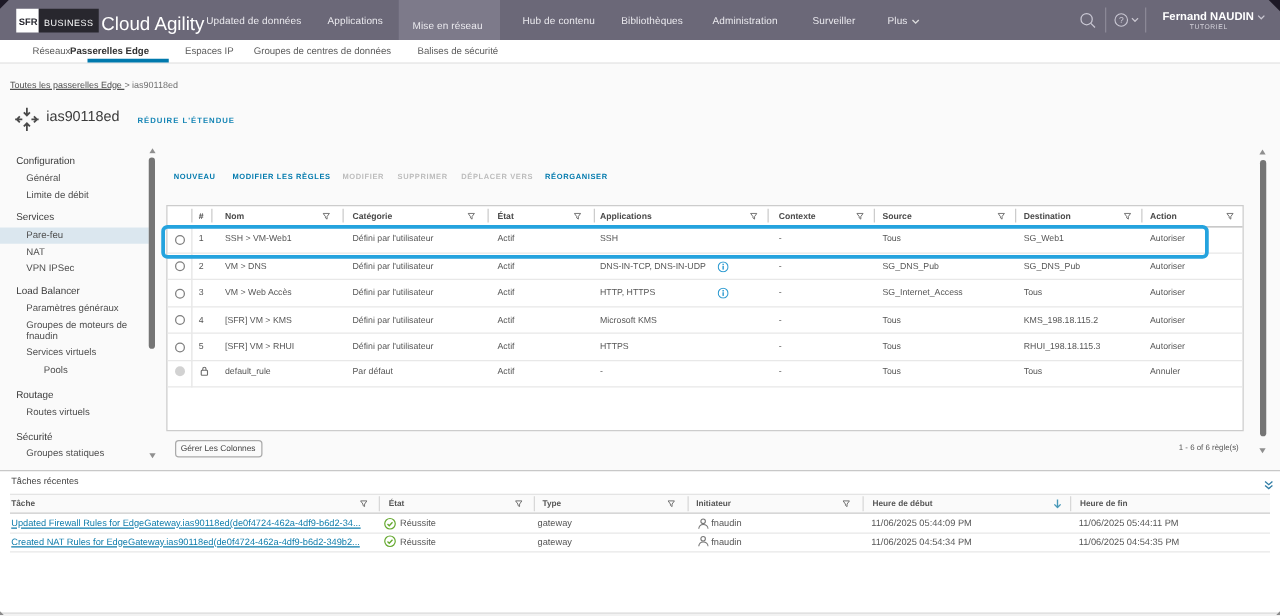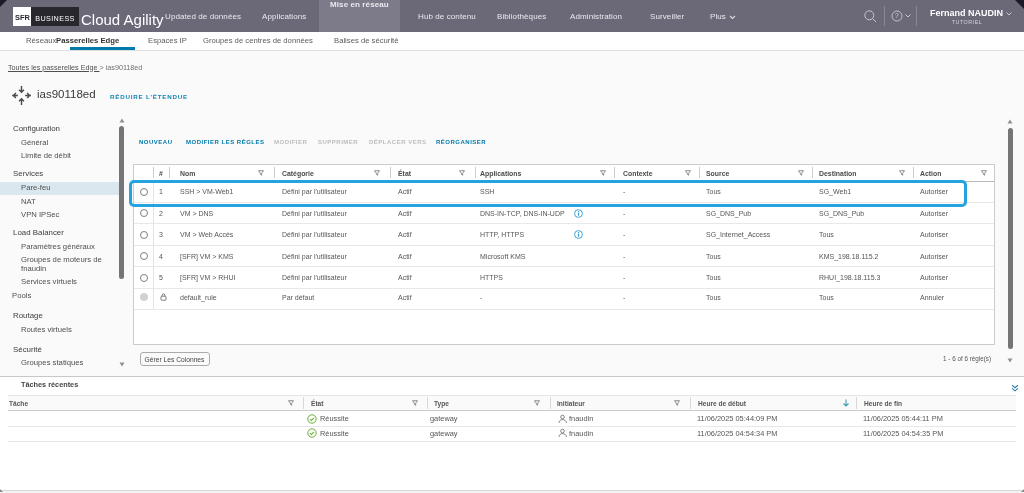--- a/index.html
+++ b/index.html
@@ -27,21 +27,21 @@
 
   <div class="a" style="left:0;top:0;width:1024px;height:32px;background:#6b6878"></div>
   <div class="a nv" style="left:165px;top:12px">Updated de données</div>
 <div class="a nv" style="left:262px;top:12px">Applications</div>
 <div class="a nv" style="left:418px;top:12px">Hub de contenu</div>
 <div class="a nv" style="left:497px;top:12px">Bibliothèques</div>
 <div class="a nv" style="left:570px;top:12px">Administration</div>
 <div class="a nv" style="left:650px;top:12px">Surveiller</div>
 <div class="a nv" style="left:710px;top:12px">Plus</div>
 <div class="a" style="left:319px;top:0;width:81px;height:32px;background:#7d7a8a"></div>
-<div class="a nv" style="left:330px;top:0;font-weight:bold">Mise en réseau</div>
+<div class="a nv" style="left:330px;top:16px;font-weight:normal">Mise en réseau</div>
 <svg class="a" style="left:729px;top:15px" width="7" height="5" viewBox="0 0 7 5">
       <path d="M1 1l2.5 2.5L6 1" fill="none" stroke="#ddd" stroke-width="1.1"></path>
     </svg>
   <div class="a" style="left:13px;top:7px;width:18px;height:19px;background:#fff"></div>
   <div class="a" style="left:14px;top:13px;width:17px;font-size:7.5px;font-weight:bold;color:#2b2b33;text-align:center;letter-spacing:0">SFR</div>
   <div class="a" style="left:31px;top:7px;width:48px;height:19px;background:#28272e"></div>
   <div class="a" style="left:31px;top:13.5px;width:48px;font-size:7.2px;color:#fff;text-align:center;letter-spacing:0.4px">BUSINESS</div>
   <div class="a" style="left:81px;top:11px;font-size:15px;color:#fff">Cloud Agility</div>
   <svg class="a" style="left:863px;top:9px" width="15" height="15" viewBox="0 0 15 15">
       <circle cx="6.3" cy="6.3" r="4.5" fill="none" stroke="#c9c7d3" stroke-width="1"></circle>
@@ -91,21 +91,21 @@
 <div class="a sn" style="left:21px;top:151.0px">Limite de débit</div>
 <div class="a sh" style="left:13px;top:169.0px">Services</div>
 <div class="a sn" style="left:21px;top:183.0px">Pare-feu</div>
 <div class="a sn" style="left:21px;top:196.5px">NAT</div>
 <div class="a sn" style="left:21px;top:210.0px">VPN IPSec</div>
 <div class="a sh" style="left:13px;top:228.0px">Load Balancer</div>
 <div class="a sn" style="left:21px;top:241.5px">Paramètres généraux</div>
 <div class="a sn" style="left:21px;top:254.5px">Groupes de moteurs de</div>
 <div class="a sn" style="left:21px;top:263.5px">fnaudin</div>
 <div class="a sn" style="left:21px;top:277.0px">Services virtuels</div>
-<div class="a sn" style="left:12px;top:290.5px">Pools</div>
+<div class="a sn" style="left:35px;top:290.5px">Pools</div>
 <div class="a sh" style="left:13px;top:311.0px">Routage</div>
 <div class="a sn" style="left:21px;top:325.0px">Routes virtuels</div>
 <div class="a sh" style="left:13px;top:345.0px">Sécurité</div>
 <div class="a sn" style="left:21px;top:357.5px">Groupes statiques</div>
 
   <svg class="a" style="left:119px;top:118px" width="6" height="5" viewBox="0 0 6 5">
       <path d="M3 0.5L5.5 4.5H0.5z" fill="#8f8f8f"></path>
     </svg>
   <div class="a" style="left:119px;top:125.5px;width:5px;height:153px;background:#757575;border-radius:3px"></div>
   <svg class="a" style="left:119px;top:362px" width="6" height="5" viewBox="0 0 6 5">
@@ -251,21 +251,21 @@
   <svg class="a" style="left:1007px;top:119px" width="6" height="5" viewBox="0 0 6 5">
       <path d="M3 0.5L5.5 4.5H0.5z" fill="#8f8f8f"></path>
     </svg>
   <div class="a" style="left:1007.5px;top:127.5px;width:5px;height:221px;background:#757575;border-radius:3px"></div>
   <svg class="a" style="left:1007px;top:357.5px" width="6" height="5" viewBox="0 0 6 5">
       <path d="M3 4.5L5.5 0.5H0.5z" fill="#8f8f8f"></path>
     </svg>
 
   <div class="a" style="left:129px;top:180px;width:832px;height:21px;border:3px solid #24a3de;border-radius:5px"></div>
 
-  <div class="a" style="left:21px;top:380px;font-size:7.3px;font-weight:bold;color:#454545">Tâches récentes</div>
+  <div class="a" style="left:9px;top:380px;font-size:7.3px;font-weight:normal;color:#454545">Tâches récentes</div>
   <svg class="a" style="left:1011px;top:383.5px" width="8" height="8" viewBox="0 0 9 9">
       <path d="M1.2 1.4l3.3 2.8 3.3-2.8M1.2 4.9l3.3 2.8 3.3-2.8" fill="none" stroke="#317da5" stroke-width="1.2"></path>
     </svg>
   <div class="a" style="left:8px;top:395px;width:1008px;height:15.5px;background:#fafafa;border-top:1px solid #e4e4e4;border-bottom:1px solid #ccc;box-sizing:border-box"></div>
   <div class="a h68" style="left:9px;top:398.5px">Tâche</div>
 <div class="a h68" style="left:311px;top:398.5px">État</div>
 <div class="a h68" style="left:434px;top:398.5px">Type</div>
 <div class="a h68" style="left:557px;top:398.5px">Initiateur</div>
 <div class="a h68" style="left:698px;top:398.5px">Heure de début</div>
 <div class="a h68" style="left:864px;top:398.5px">Heure de fin</div>
@@ -283,34 +283,36 @@
     </svg>
 <div class="a" style="left:303px;top:397px;width:1px;height:12px;background:#d8d8d8"></div>
 <div class="a" style="left:427px;top:397px;width:1px;height:12px;background:#d8d8d8"></div>
 <div class="a" style="left:550px;top:397px;width:1px;height:12px;background:#d8d8d8"></div>
 <div class="a" style="left:690px;top:397px;width:1px;height:12px;background:#d8d8d8"></div>
 <div class="a" style="left:856px;top:397px;width:1px;height:12px;background:#d8d8d8"></div>
 <svg class="a" style="left:842px;top:399px" width="8" height="8" viewBox="0 0 8 8">
       <path d="M4 0.5v6M1.5 4.5L4 7l2.5-2.5" fill="none" stroke="#4798b8" stroke-width="1.1"></path>
     </svg>
 <div class="a" style="left:8px;top:425.7px;width:1008px;height:1px;background:#e8e8e8"></div>
+<div class="a lk" style="left:9px;top:413.9px">Updated Firewall Rules for EdgeGateway.ias90118ed(de0f4724-462a-4df9-b6d2-34...</div>
 <svg class="a" style="left:307px;top:413.6px" width="10" height="10" viewBox="0 0 10 10">
       <circle cx="5" cy="5" r="4.2" fill="none" stroke="#64a82e" stroke-width="0.95"></circle>
       <path d="M3 5.2l1.4 1.4L7 3.8" fill="none" stroke="#64a82e" stroke-width="1.05"></path>
     </svg>
 <div class="a c75" style="left:320px;top:413.9px">Réussite</div>
 <div class="a c75" style="left:430px;top:413.9px">gateway</div>
 <svg class="a" style="left:558px;top:413.6px" width="9" height="10" viewBox="0 0 9 10">
       <circle cx="4.5" cy="3" r="1.8" fill="none" stroke="#777" stroke-width="0.9"></circle>
       <path d="M1 9c0.3-2.4 1.6-3.4 3.5-3.4S8.2 6.6 8.5 9" fill="none" stroke="#777" stroke-width="0.9"></path>
     </svg>
 <div class="a c75" style="left:569px;top:413.9px">fnaudin</div>
 <div class="a c75" style="left:697px;top:413.9px">11/06/2025 05:44:09 PM</div>
 <div class="a c75" style="left:863px;top:413.9px">11/06/2025 05:44:11 PM</div>
 <div class="a" style="left:8px;top:440.5px;width:1008px;height:1px;background:#e8e8e8"></div>
+<div class="a lk" style="left:9px;top:428.7px">Created NAT Rules for EdgeGateway.ias90118ed(de0f4724-462a-4df9-b6d2-349b2...</div>
 <svg class="a" style="left:307px;top:428.4px" width="10" height="10" viewBox="0 0 10 10">
       <circle cx="5" cy="5" r="4.2" fill="none" stroke="#64a82e" stroke-width="0.95"></circle>
       <path d="M3 5.2l1.4 1.4L7 3.8" fill="none" stroke="#64a82e" stroke-width="1.05"></path>
     </svg>
 <div class="a c75" style="left:320px;top:428.7px">Réussite</div>
 <div class="a c75" style="left:430px;top:428.7px">gateway</div>
 <svg class="a" style="left:558px;top:428.4px" width="9" height="10" viewBox="0 0 9 10">
       <circle cx="4.5" cy="3" r="1.8" fill="none" stroke="#777" stroke-width="0.9"></circle>
       <path d="M1 9c0.3-2.4 1.6-3.4 3.5-3.4S8.2 6.6 8.5 9" fill="none" stroke="#777" stroke-width="0.9"></path>
     </svg>

